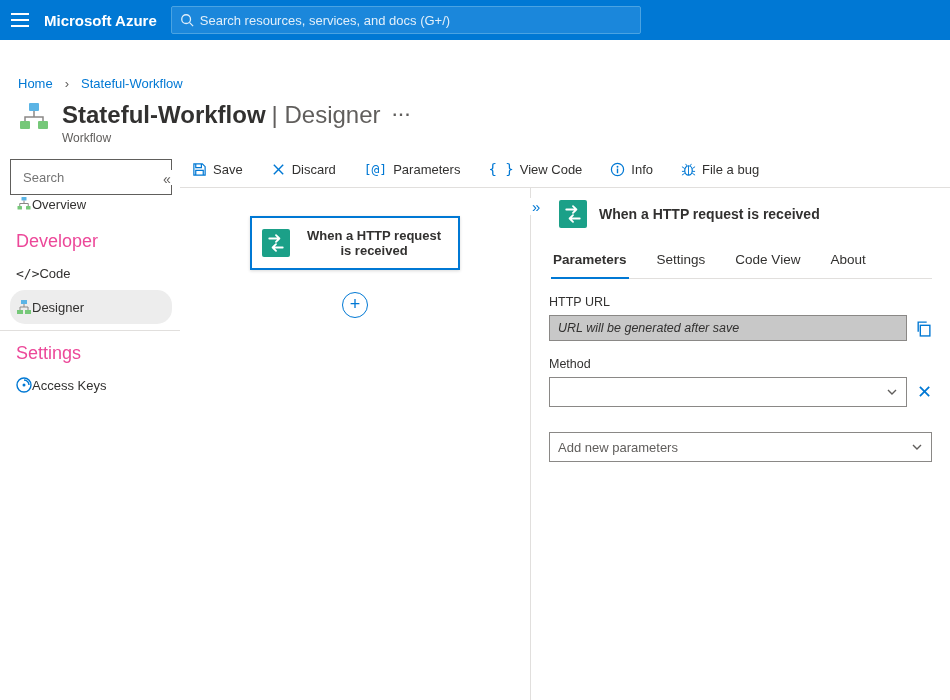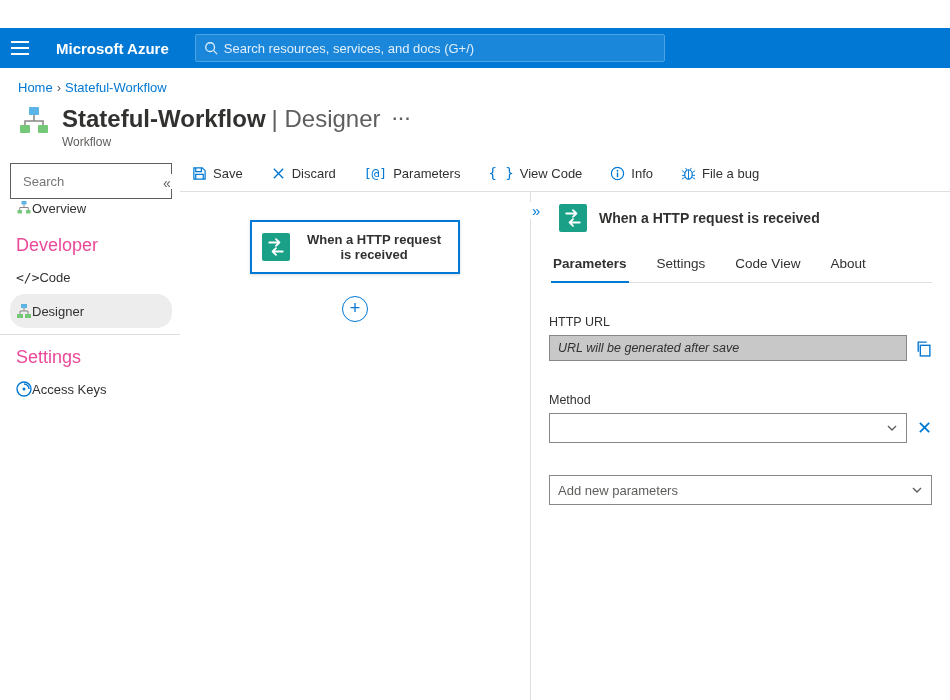--- a/index.html
+++ b/index.html
@@ -1,27 +1,27 @@
 <!DOCTYPE html>
 <html><head>
 <meta charset="utf-8">
 <style>
   * { box-sizing: border-box; margin: 0; padding: 0; font-family: "Segoe UI", Arial, sans-serif; }
   body { width: 950px; height: 700px; overflow: hidden; background: #fff; font-size: 13px; color: #323130; }
   
-  .topbar { height: 40px; background: #0078d4; display: flex; align-items: center; padding: 0 10px; gap: 26px; margin-top: 28px; }
+  .topbar { height: 40px; background: #0078d4; display: flex; align-items: center; padding: 0 10px; gap: 14px; }
   .hamburger { width: 20px; height: 20px; display:flex; flex-direction:column; justify-content:space-between; padding:3px 1px; cursor:pointer;}
   .hamburger span { height:2px; background:#fff;}
   .brand { color:#fff; font-weight:600; font-size:15px;}
   .search-wrap { flex: 0 0 470px; height:28px; background:#1b87db; border:1px solid #4aa3e2; border-radius:2px; display:flex; align-items:center; padding:0 8px; gap:6px;}
   .search-wrap svg { flex:none;}
   .search-input { flex:1; background:transparent; border:none; outline:none; color:#0f172a; font-size:13px;}
   .search-input::placeholder { color:#e1effa;}
   
-  .breadcrumb { padding: 12px 18px 6px; font-size:13px; display:flex; align-items:center; gap:4px;}
+  .breadcrumb { padding: 12px 18px 6px; font-size:13px; display:flex; align-items:center; gap:12px;margin-top:24px;}
   .breadcrumb a { color:#0078d4; text-decoration:none; cursor:pointer;}
   .breadcrumb .sep { color:#605e5c;}
   
   .title-row { display:flex; align-items:flex-start; padding: 4px 18px 10px; gap:12px;}
   .title-icon { width:32px; height:32px; }
   .title-texts h1 { font-size:24px; font-weight:600; color:#323130; display:flex; align-items:center; gap:6px;}
   .title-texts .sub { font-size:12px; color:#605e5c; margin-top:2px;}
   .title-dots { color:#605e5c; font-size:16px; margin-left:6px; cursor:pointer; letter-spacing:1px;}
   .light { font-weight:400; color:#605e5c;}
   
@@ -47,21 +47,21 @@
   .trigger-label { font-size:13px; font-weight:600; text-align:center; flex:1;}
   .plus-btn { width:26px; height:26px; border:1px solid #0078d4; border-radius:50%; color:#0078d4; font-size:18px; line-height:22px; text-align:center; margin-top:22px; cursor:pointer;}
   
   .panel { width:420px; border-left:1px solid #e1dfdd; border-top:1px solid #e1dfdd; padding:12px 18px 0 18px; position:relative;}
   .panel-collapse { position:absolute; left:-2px; top:10px; color:#0078d4; font-size:15px; cursor:pointer; background:#fff; padding:0 3px;}
   .panel-head { display:flex; align-items:center; gap:12px; margin-left:10px;}
   .panel-head .tlabel { font-weight:600; font-size:14px;}
   .tabs { display:flex; gap:26px; margin:24px 0 0 2px; border-bottom:1px solid #e1dfdd;}
   .tab { font-size:13.5px; padding:0 2px 10px; cursor:pointer; color:#323130;}
   .tab.active { font-weight:600; border-bottom:2px solid #0078d4; margin-bottom:-1px;}
-  .field-group { margin-top:32px;}
+  .field-group { margin-top:16px;}
   .field-label { font-size:12.5px; color:#323130; margin-bottom:6px; display:block;}
   .urlbox-row { display:flex; align-items:center; gap:8px;}
   .urlbox { flex:1; background:#c8c8c8; border:1px solid #8a8886; height:26px; display:flex; align-items:center; padding:2px 8px; font-style:italic; color:#323130; font-size:12.5px;}
   .copy-btn { color:#0078d4; cursor:pointer;}
   .samplelink { color:#0078d4; font-size:13px; cursor:pointer; display:inline-block; margin-top:10px;}
   .select-row { display:flex; align-items:center; gap:10px; margin-top:6px;}
   .select { flex:1; height:30px; border:1px solid #8a8886; display:flex; align-items:center; justify-content:flex-end; padding:0 8px; cursor:pointer; font-size:13px; color:#605e5c; background:#fff;}
   .select .chev { margin-left:auto;}
   .select .txt { margin-right:auto;}
   .clear-x { color:#0078d4; font-size:18px; cursor:pointer;}
@@ -248,21 +248,21 @@
           <div class="select-row">
             <div class="select">
               <svg class="chev" width="12" height="12" viewBox="0 0 12 12">
                   <path d="M2 4 L6 8 L10 4" stroke="#605e5c" stroke-width="1.4" fill="none"></path>
                 </svg>
             </div>
             <span class="clear-x">✕</span>
           </div>
         </div>
 
-        <div class="field-group" style="margin-top:32px;border-radius:8px;">
+        <div class="field-group" style="margin-top:25px;border-radius:8px;">
           <div class="select full">
             <span class="txt">Add new parameters</span>
             <svg class="chev" width="12" height="12" viewBox="0 0 12 12">
                 <path d="M2 4 L6 8 L10 4" stroke="#605e5c" stroke-width="1.4" fill="none"></path>
               </svg>
           </div>
         </div>
       </div>
     </div>
   </div>

